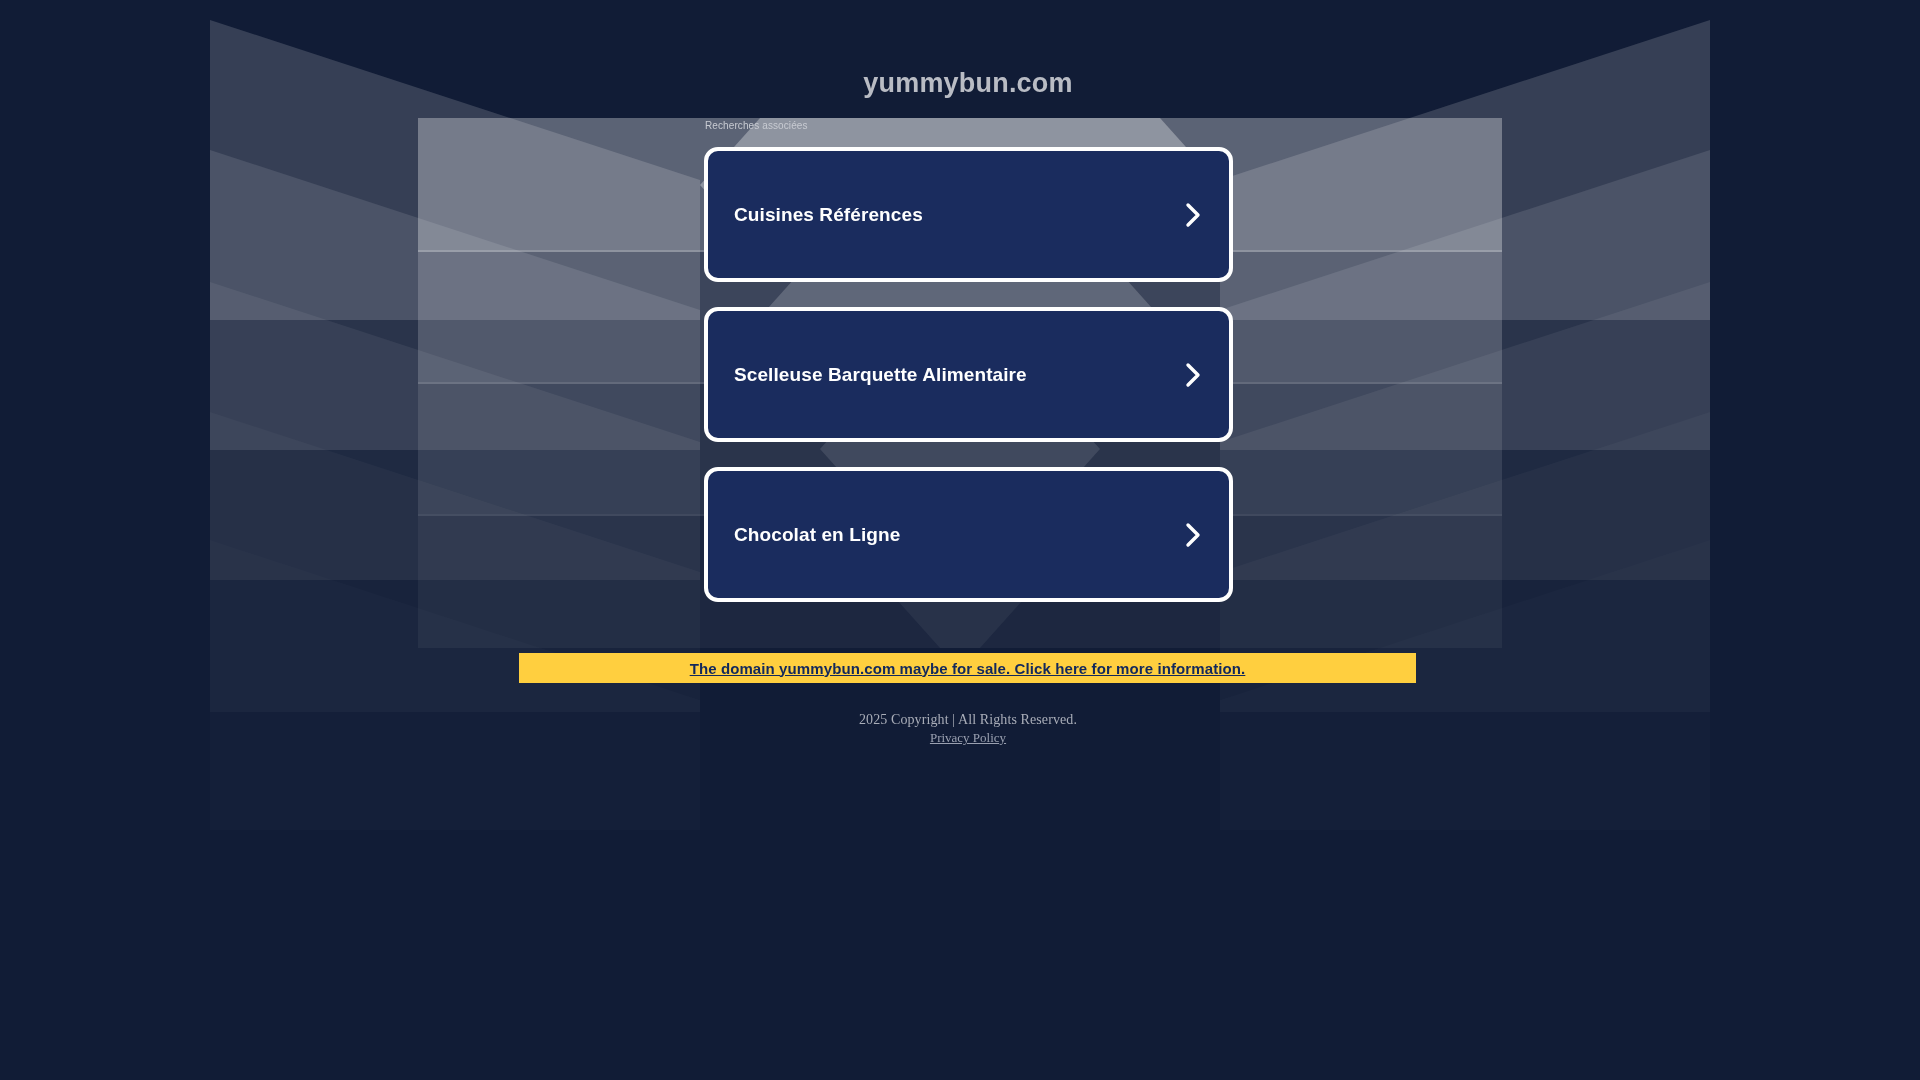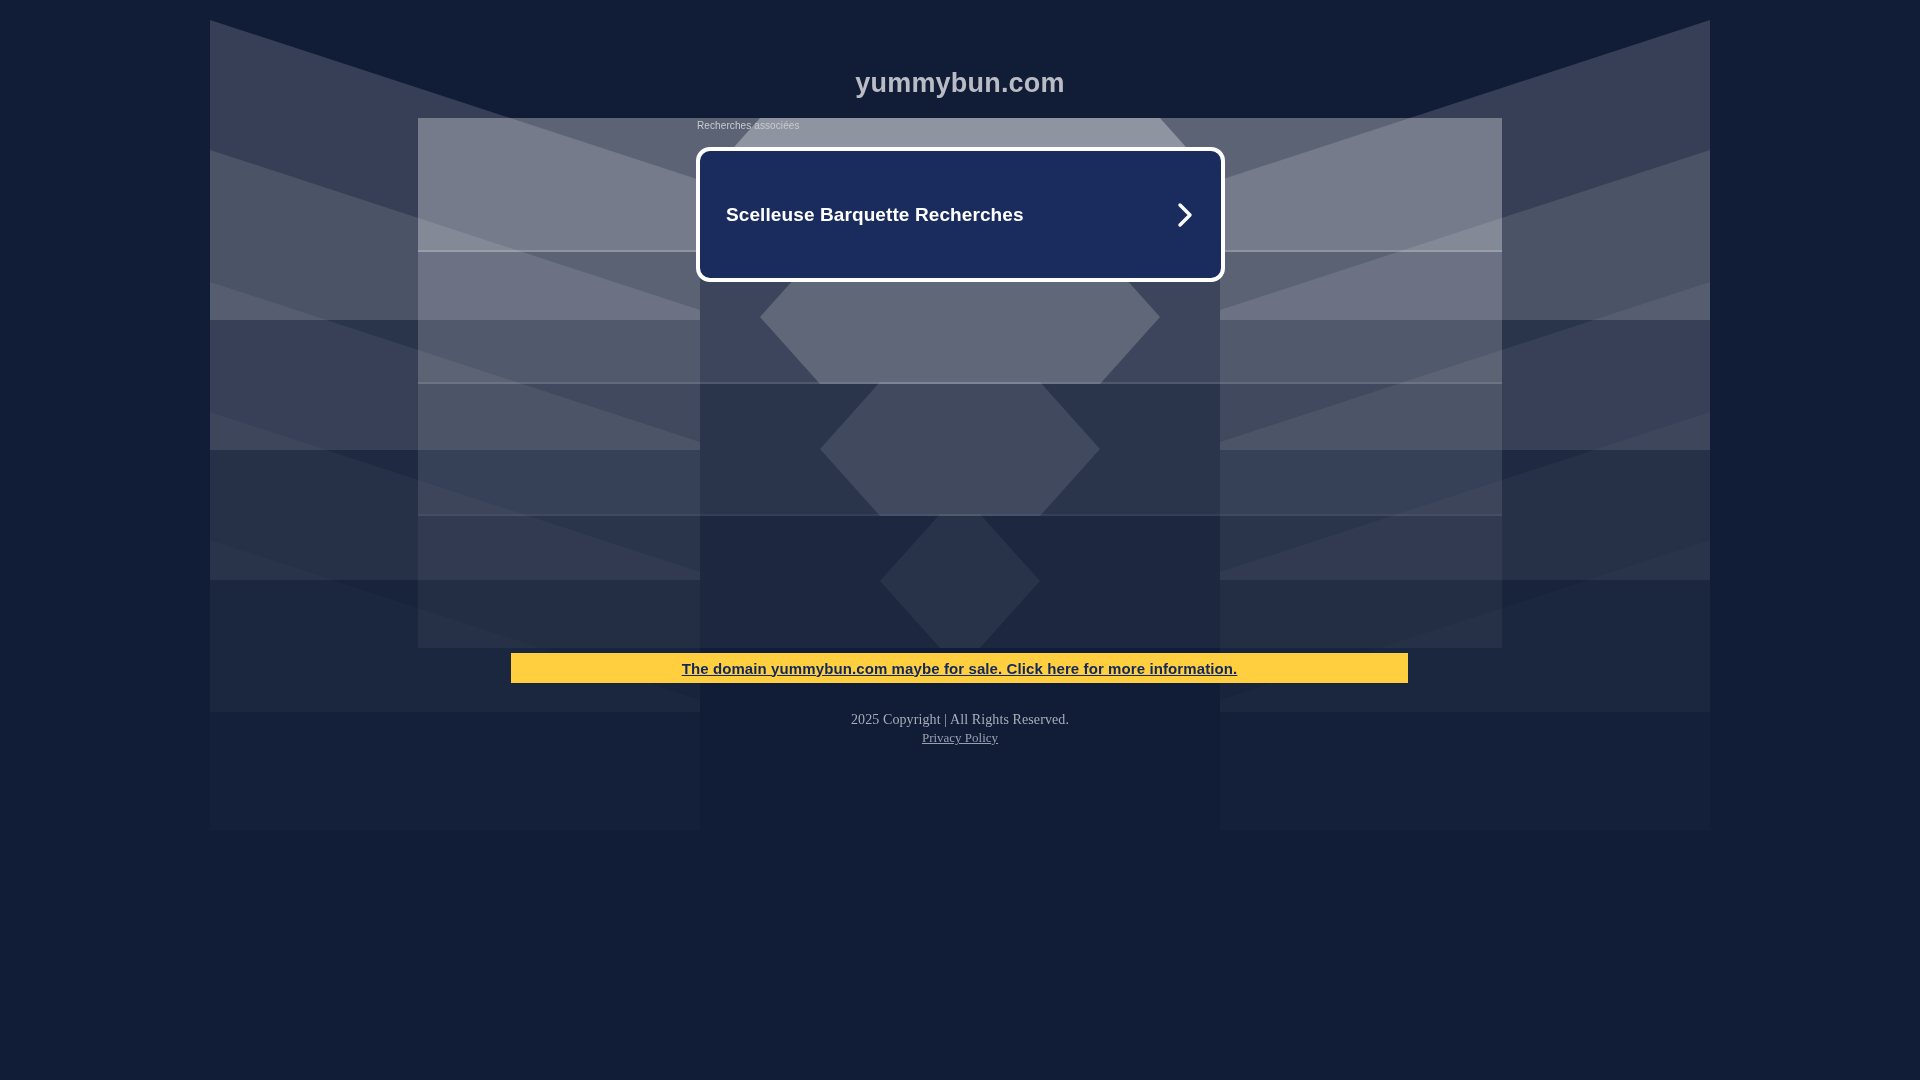--- a/index.html
+++ b/index.html
@@ -8,20 +8,21 @@
     width:1920px; height:1080px;
     background:#111c36;
     font-family:"Liberation Sans", sans-serif;
     overflow:hidden;
   }
 
   #page {
     position:relative;
     width:1920px; height:1080px;
     background:#111c36;
+    padding-left:8px;
   }
 
   
   #bg-pattern {
     position:absolute;
     left:0; top:0;
     width:1920px; height:1080px;
     pointer-events:none;
     z-index:0;
   }
@@ -185,30 +186,46 @@
   </svg>
 
   <div id="content">
 
     <div id="site-title">yummybun.com</div>
 
     <div id="related-label">Recherches associées</div>
 
     <div id="cards">
 
-
       <a class="card" href="#">
-        <span class="card-label">Scelleuse Barquette Recherches</span>
+        <span class="card-label">Cuisines Références</span>
         <span class="card-chevron">
           <svg width="18" height="26" viewBox="0 0 18 26" fill="none">
             <path d="M3 3 L13 13 L3 23" stroke="#ffffff" stroke-width="3.4" stroke-linecap="round" stroke-linejoin="round"></path>
           </svg>
         </span>
       </a>
 
+      <a class="card" href="#">
+        <span class="card-label">Scelleuse Barquette Alimentaire</span>
+        <span class="card-chevron">
+          <svg width="18" height="26" viewBox="0 0 18 26" fill="none">
+            <path d="M3 3 L13 13 L3 23" stroke="#ffffff" stroke-width="3.4" stroke-linecap="round" stroke-linejoin="round"></path>
+          </svg>
+        </span>
+      </a>
+
+      <a class="card" href="#">
+        <span class="card-label">Chocolat en Ligne</span>
+        <span class="card-chevron">
+          <svg width="18" height="26" viewBox="0 0 18 26" fill="none">
+            <path d="M3 3 L13 13 L3 23" stroke="#ffffff" stroke-width="3.4" stroke-linecap="round" stroke-linejoin="round"></path>
+          </svg>
+        </span>
+      </a>
 
     </div>
 
     <a id="sale-banner" href="#">
       <span id="sale-banner-text">The domain yummybun.com maybe for sale. Click here for more information.</span>
     </a>
 
     <div id="footer">
       <div id="copyright">2025 Copyright | All Rights Reserved.</div>
       <a id="privacy-policy" href="#">Privacy Policy</a>

